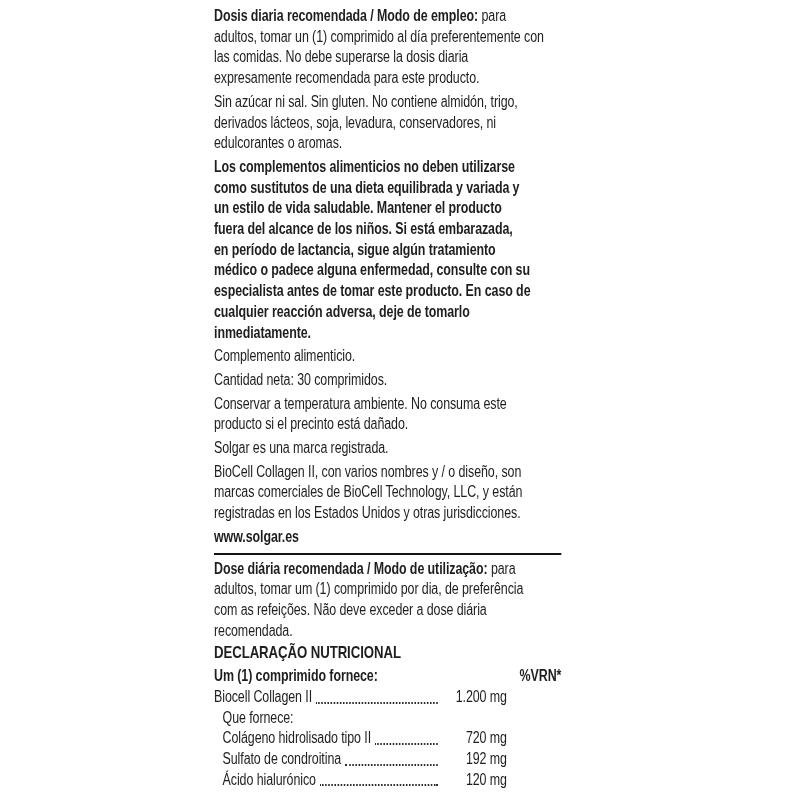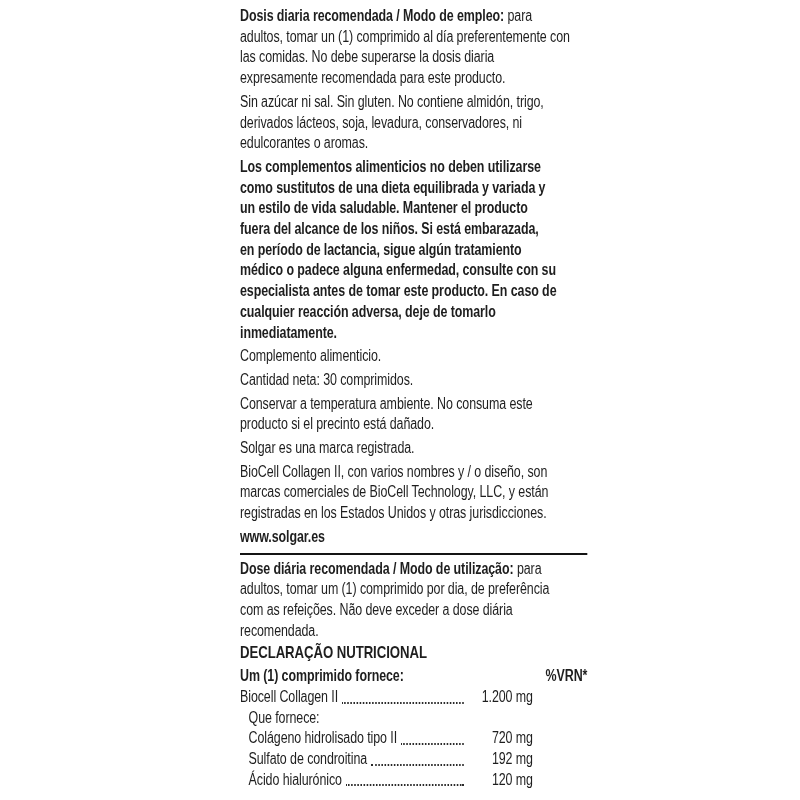--- a/index.html
+++ b/index.html
@@ -6,21 +6,21 @@
     margin: 0;
     padding: 0;
     width: 800px;
     height: 800px;
     background: #ffffff;
     overflow: hidden;
     font-family: "Liberation Sans", "DejaVu Sans", sans-serif;
   }
   .label-wrap {
     position: absolute;
-    left: 240px;
+    left: 214px;
     top: 6px;
     width: 347px;
     height: 794px;
   }
   
   .col {
     width: 447px;
     transform: scaleX(0.777);
     transform-origin: 0 0;
     color: #1e1e1e;

